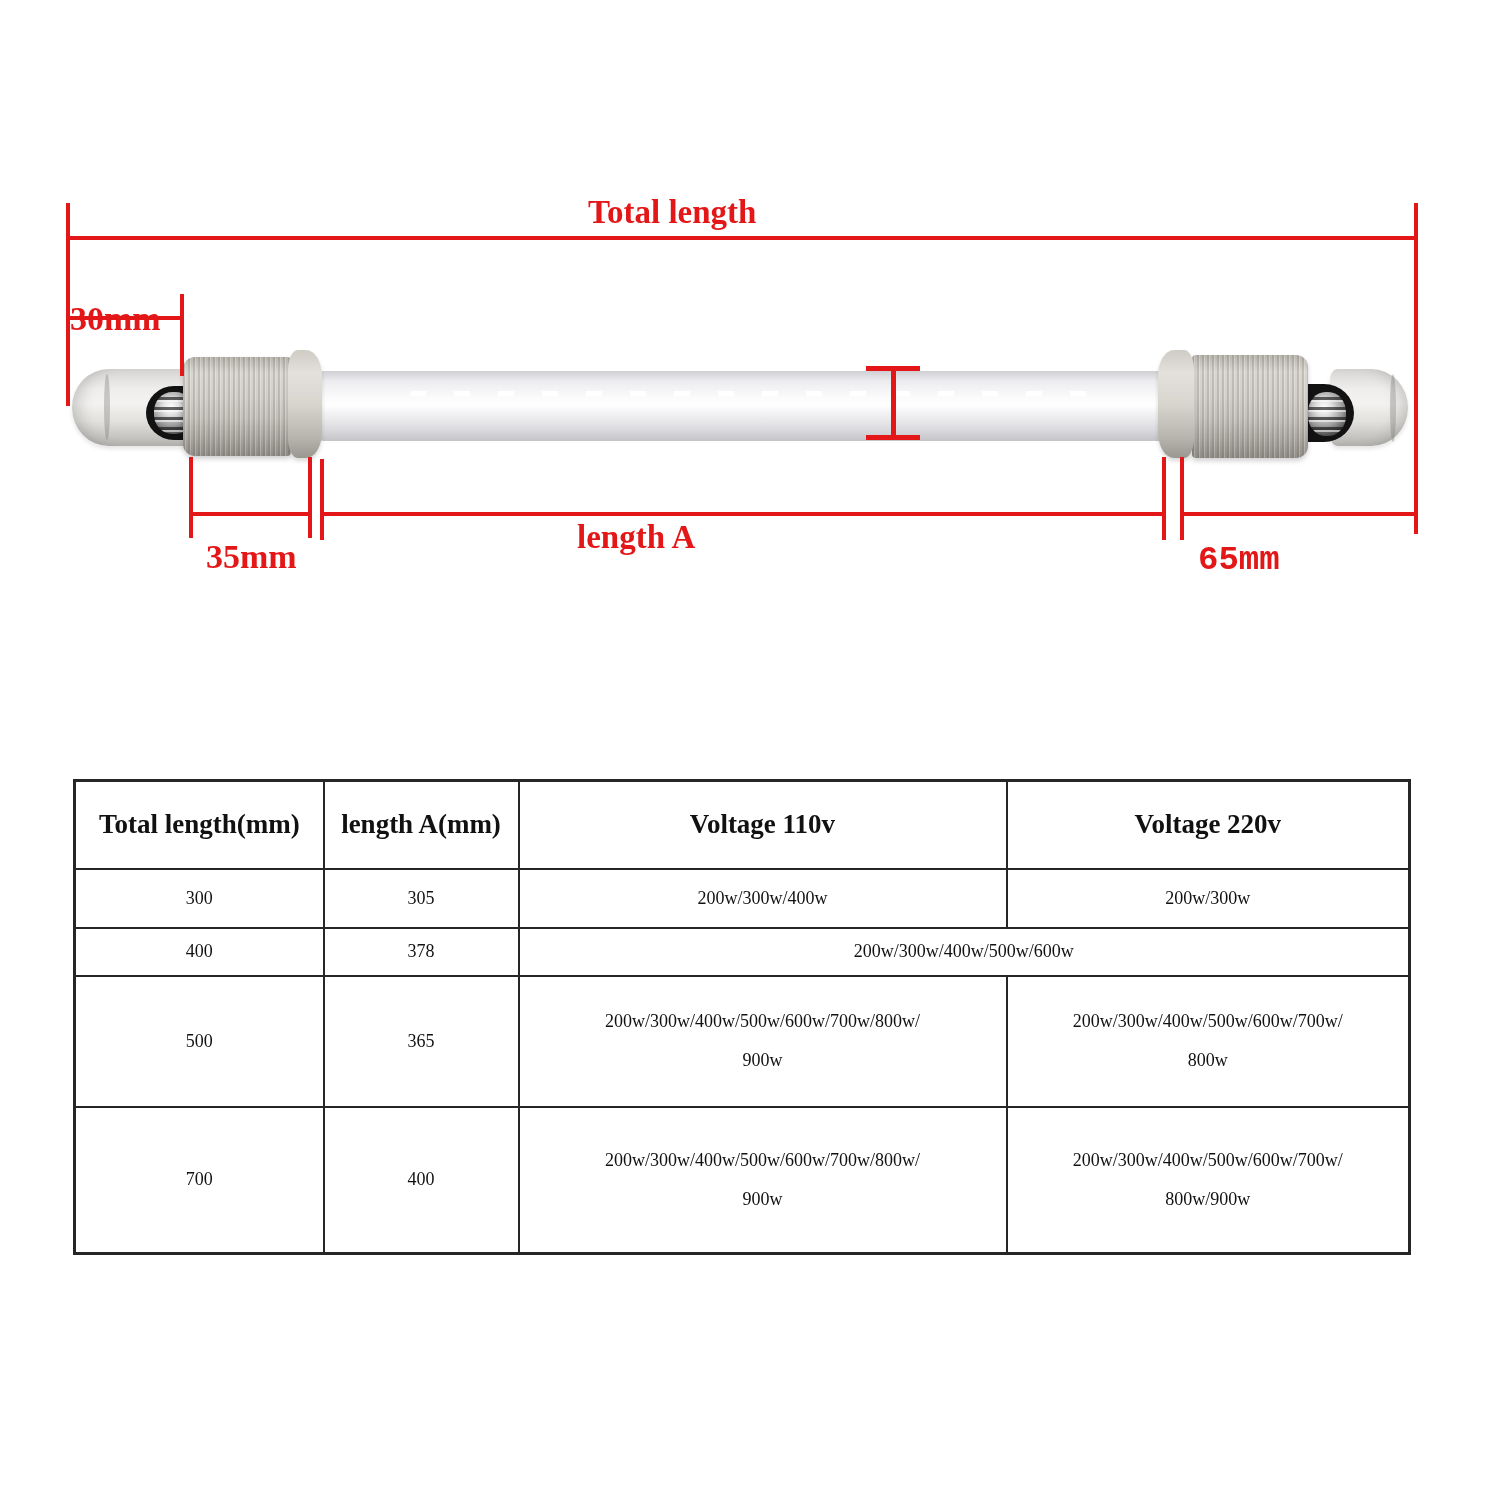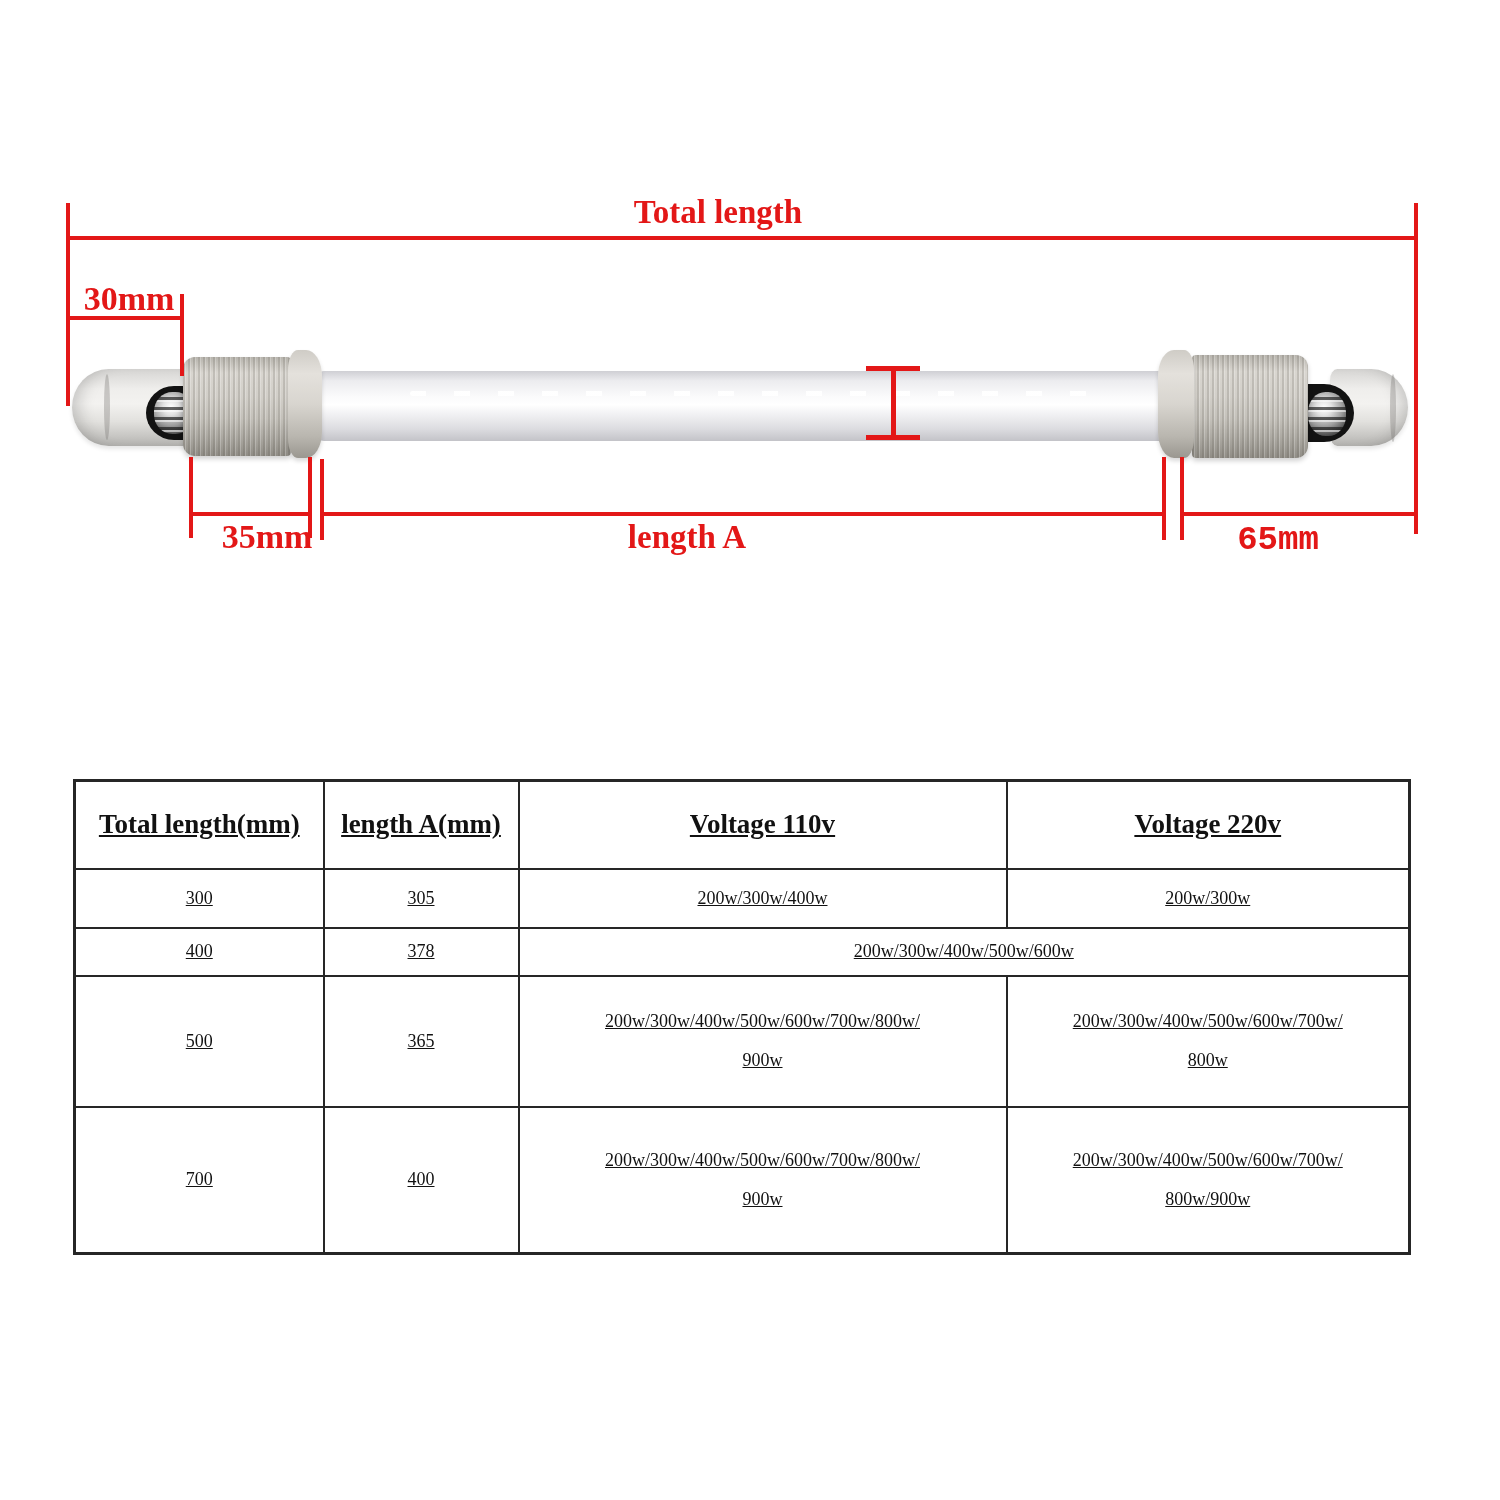--- a/index.html
+++ b/index.html
@@ -84,32 +84,32 @@
     background: linear-gradient(to bottom,
       #cfccc6 0%, #e4e1dc 22%, #d8d5cf 50%, #b9b6af 80%, #9a9790 100%);
     box-shadow: 0 3px 4px rgba(0,0,0,0.15);
   }
   .collar-left  { left: 288px; top: 350px; width: 34px; height: 108px; border-radius: 10px 16px 16px 10px / 20px 26px 26px 20px; }
   .collar-right { left: 1158px; top: 350px; width: 36px; height: 108px; border-radius: 16px 10px 10px 16px / 26px 20px 20px 26px; }
 
   
   .red-line { background: #e31717; z-index: 10; }
   .red-label {
-    color: #e31717; font-weight: bold; text-align: center; z-index: 10;
+    color: #e31717; font-weight: bold; z-index: 10;
     font-family: "Liberation Serif", serif; line-height: 1.1;
   }
   .fs-total { font-size: 33px; }
-  .fs-dim { font-size: 34px; }
+  .fs-dim { font-size: 34px; margin-top: 20px; }
 
   
   table.spec {
     position: absolute; left: 73px; top: 779px; width: 1335px;
     border-collapse: collapse; table-layout: fixed;
     border: 3px solid #262626; z-index: 10;
-    font-family: "Liberation Serif", serif; color: #111111; text-decoration: underline;
+    font-family: "Liberation Serif", serif; color: #111111;
   }
   table.spec th, table.spec td {
     border: 2px solid #262626; text-align: center; vertical-align: middle;
     padding: 0 6px; white-space: pre-line; overflow: hidden;
   }
   table.spec th { font-size: 27px; font-weight: bold; }
   table.spec td { font-size: 18px; line-height: 2.15; }
   tr.hrow { height: 88px; }
   tr.r1 { height: 59px; }
   tr.r2 { height: 48px; }

